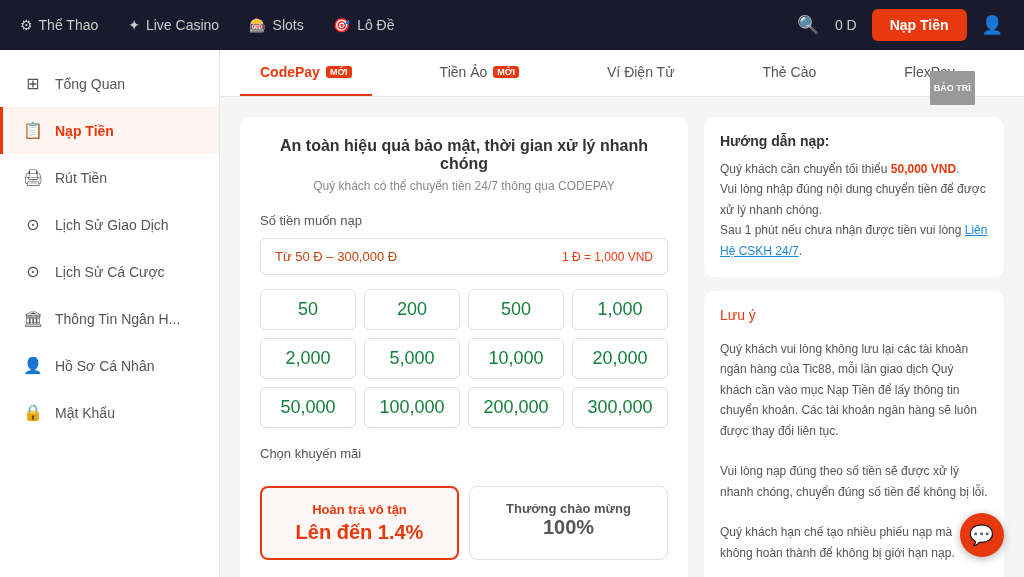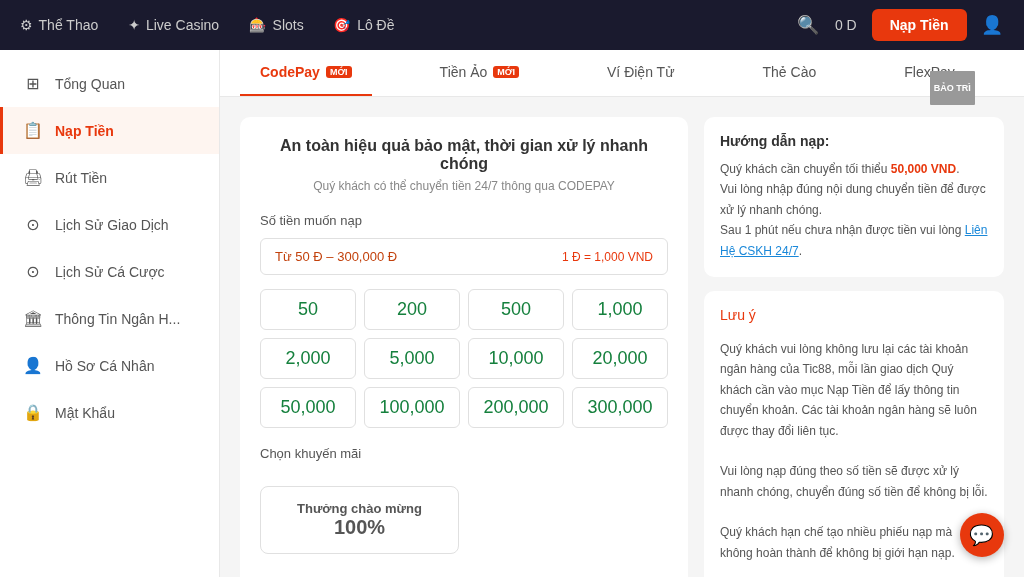--- a/index.html
+++ b/index.html
@@ -390,20 +390,24 @@
             <button class="amount-btn">20,000</button>
             <button class="amount-btn">50,000</button>
             <button class="amount-btn">100,000</button>
             <button class="amount-btn">200,000</button>
             <button class="amount-btn">300,000</button>
           </div>
 
           <div class="promo-section">
             <div class="promo-label">Chọn khuyến mãi</div>
             <div class="promo-grid">
+              <div class="promo-card active-promo">
+                <div class="promo-title">Hoàn trả vô tận</div>
+                <div class="promo-value">Lên đến 1.4%</div>
+              </div>
               <div class="promo-card inactive-promo">
                 <div class="promo-title-inactive">Thưởng chào mừng</div>
                 <div class="promo-value-inactive">100%</div>
               </div>
             </div>
           </div>
         </div>
 
         <div class="right-panel">
           <div class="guide-box">

